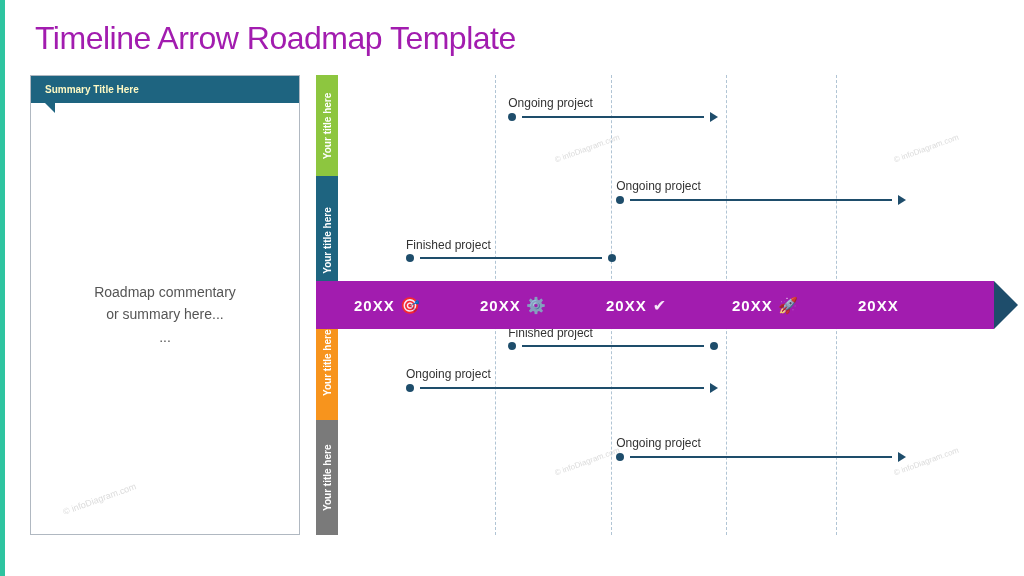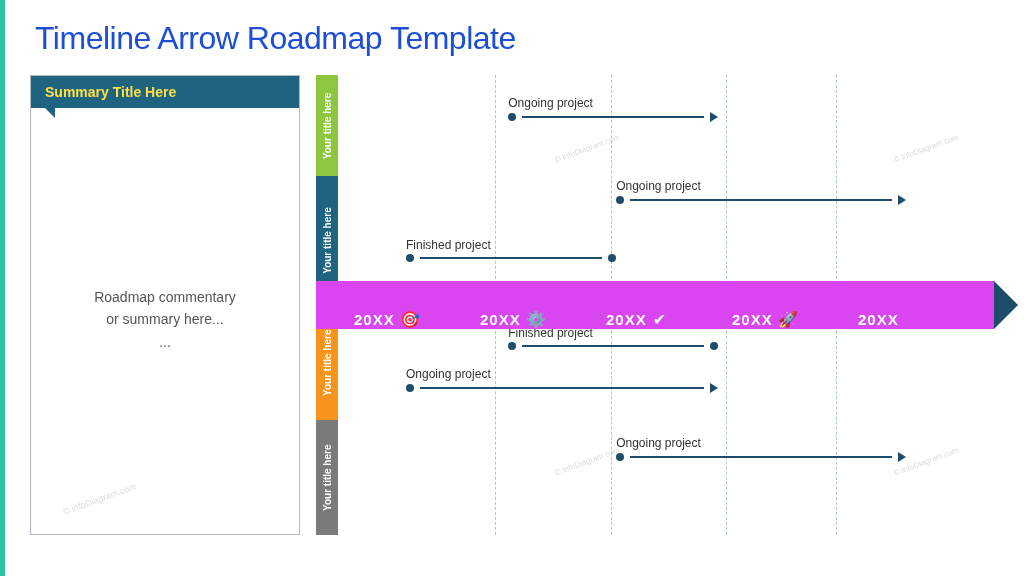--- a/index.html
+++ b/index.html
@@ -15,21 +15,21 @@
     .page {
       width: 1024px;
       height: 576px;
       padding: 20px 30px 10px 30px;
       position: relative;
     }
 
     .page-title {
       font-size: 32px;
       font-weight: 300;
-      color: #1d4ed8;
+      color: #a21caf;
       letter-spacing: -0.5px;
       margin-bottom: 18px;
       margin-left: 5px;
     }
 
     .main-content {
       display: flex;
       gap: 0;
       height: 460px;
     }
@@ -38,22 +38,22 @@
     .left-panel {
       width: 270px;
       flex-shrink: 0;
       position: relative;
       border: 1.5px solid #b0b8c1;
       margin-right: 16px;
     }
 
     .left-panel-header {
       background: #1e6480;
-      color: #fde047;
-      font-size: 14px;
+      color: #fef9c3;
+      font-size: 10px;
       font-weight: 600;
       padding: 8px 14px;
       position: relative;
     }
 
     .left-panel-header::after {
       content: '';
       position: absolute;
       bottom: -10px;
       left: 14px;
@@ -101,23 +101,23 @@
     }
 
     
     .arrow-bar {
       position: absolute;
       left: 0;
       top: 50%;
       transform: translateY(-50%);
       width: 100%;
       height: 48px;
-      background: #d946ef;
-      display: flex;
-      align-items: flex-end;
+      background: #a21caf;
+      display: flex;
+      align-items: center;
       z-index: 10;
     }
 
     .arrow-bar::after {
       content: '';
       position: absolute;
       right: -24px;
       top: 0;
       border-top: 24px solid transparent;
       border-bottom: 24px solid transparent;

